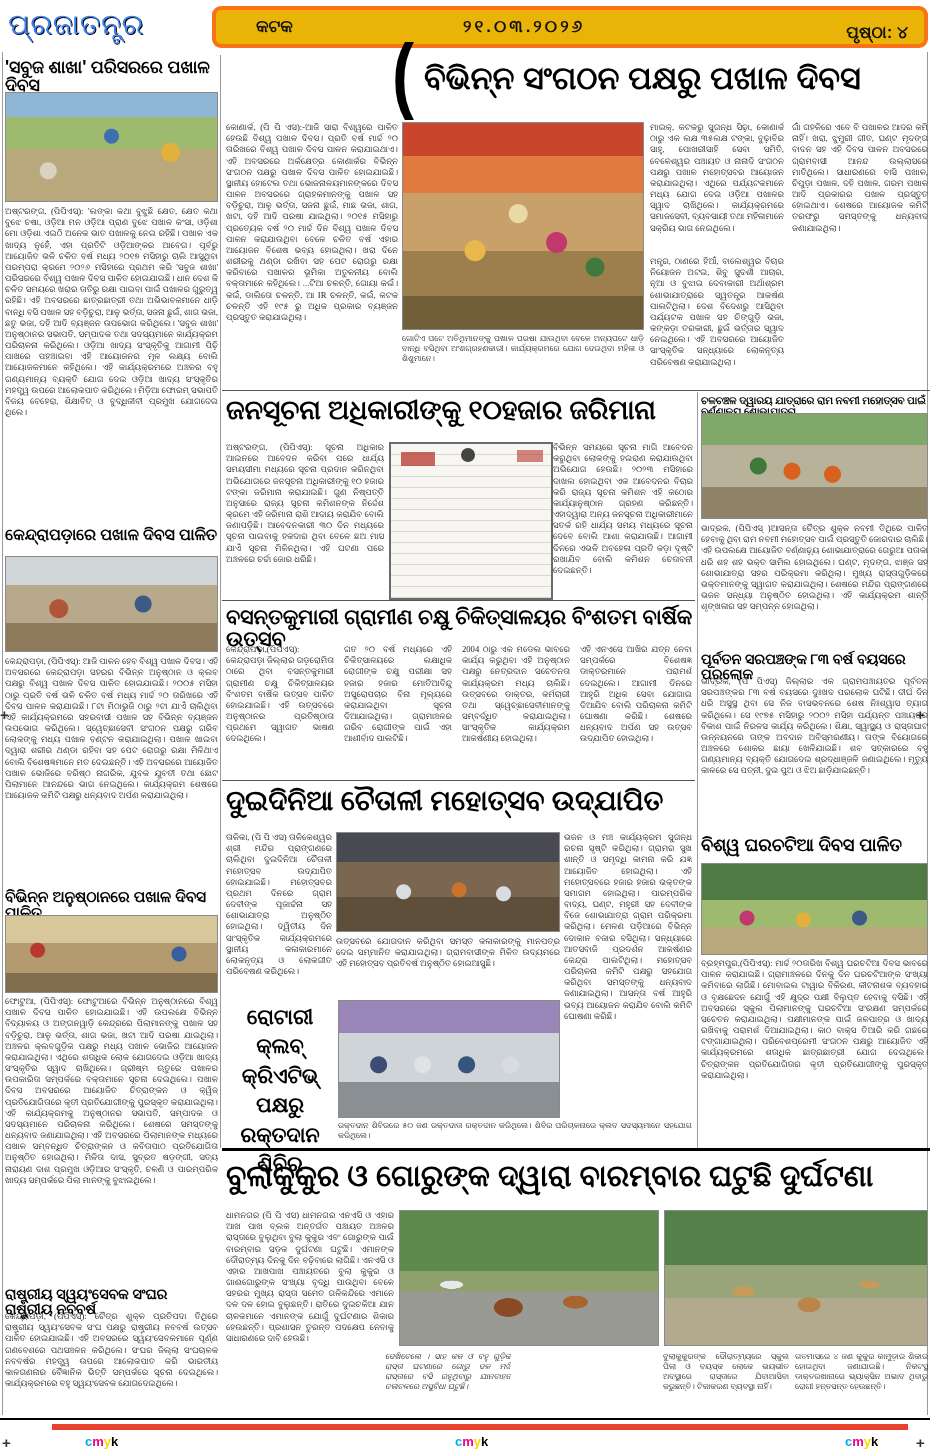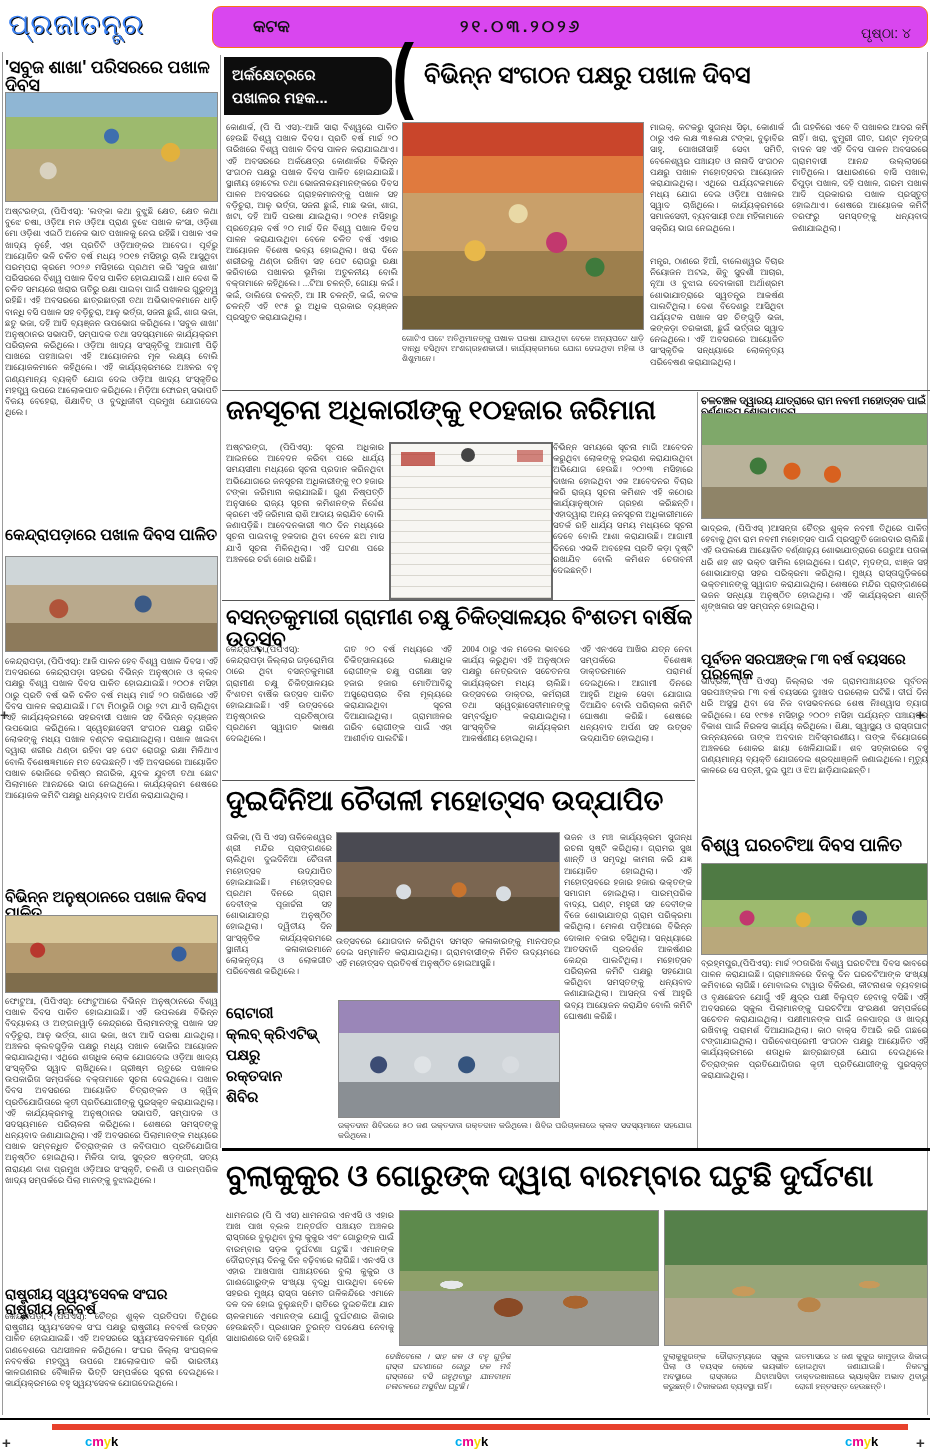--- a/index.html
+++ b/index.html
@@ -10,21 +10,21 @@
   .center{text-align:left;}
   .body-text{font-size:8.6px;line-height:1.3;text-align:justify;color:#1c1c1c;overflow:hidden;
              word-break:break-word;font-family:Liberation Serif, serif;}
   .cap-text{font-size:8px;line-height:1.25;text-align:justify;color:#222;overflow:hidden;}
   .photo{border:1px solid #8a8a8a;box-sizing:border-box;}
   .vrule{width:1px;background:#9a9a9a;}
   .hrule{height:1px;background:#555;}
   .hrule-thick{height:3px;background:#000;}
   .kicker{background:#0d0d0d;color:#fff;font-weight:bold;border-radius:0 14px 14px 0;
           display:flex;flex-direction:column;justify-content:center;padding-left:8px;box-sizing:border-box;}
-  .graybar{background:#d946ef;border:1px solid #f97316;border-radius:9px;box-sizing:border-box;
+  .graybar{background:#eab308;border:4px solid #f97316;border-radius:9px;box-sizing:border-box;
            display:flex;align-items:center;}
   .logo{font-weight:400;font-size:29px;letter-spacing:0.5px;color:#3b82f6;
         text-shadow:1px 1px 0 #000;}
   .cropmark{font-size:15px;color:#333;font-weight:bold;}
   .cmyk span{font-size:13px;font-weight:bold;}
   .doc-photo{background:
      repeating-linear-gradient(180deg,#f7f6f2 0 10px,#d9d7cf 10px 11px);
      border:2px solid #6b6b6b;}
 </style>
 </head>
@@ -34,21 +34,21 @@
 
   <div class="abs vrule" style="left:2px;top:52px;height:1363px;"></div>
   <div class="abs vrule" style="left:927px;top:52px;height:1363px;"></div>
   <div class="abs cropmark" style="left:0px;top:706px;">+</div>
   <div class="abs cropmark" style="left:916px;top:706px;">+</div>
 
   <div class="abs logo" style="left:8px;top:8px;width:200px;height:38px;">ପ୍ରଜାତନ୍ତ୍ର</div>
   <div class="abs graybar" style="left:212px;top:6px;width:716px;height:42px;">
     <span style="font-size:17px;font-weight:bold;margin-left:40px;">କଟକ</span>
     <span style="font-size:17px;font-weight:bold;letter-spacing:3px;margin-left:170px;">୨୧.୦୩.୨୦୨୬</span>
-    <span style="font-size:14px;font-weight:normal;margin-left:auto;margin-right:16px;margin-top:12px;">ପୃଷ୍ଠା: ୪</span>
+    <span style="font-size:17px;font-weight:bold;margin-left:auto;margin-right:16px;margin-top:12px;">ପୃଷ୍ଠା: ୪</span>
   </div>
 
   <div class="abs vrule" style="left:220px;top:55px;height:1093px;"></div>
   <div class="abs vrule" style="left:697px;top:392px;height:756px;"></div>
 
   <div class="abs hl center" style="left:5px;top:58px;width:213px;height:30px;font-size:17.5px;">'ସବୁଜ ଶାଖା' ପରିସରରେ ପଖାଳ ଦିବସ</div>
   <div class="abs photo" style="left:5px;top:92px;width:213px;height:110px;background:
       radial-gradient(circle at 78% 55%, #e2b13c 0 9px, transparent 10px),
       radial-gradient(circle at 20% 72%, #d9d2c0 0 8px, transparent 9px),
       radial-gradient(circle at 50% 40%, #3e6fae 0 7px, transparent 8px),
@@ -65,26 +65,22 @@
   <div class="abs hl center" style="left:5px;top:889px;width:213px;height:24px;font-size:15.5px;">ବିଭିନ୍ନ ଅନୁଷ୍ଠାନରେ ପଖାଳ ଦିବସ ପାଳିତ</div>
   <div class="abs photo" style="left:5px;top:915px;width:213px;height:78px;background:
       radial-gradient(circle at 15% 45%, #b8382e 0 7px, transparent 8px),
       radial-gradient(circle at 82% 50%, #355f9e 0 7px, transparent 8px),
       linear-gradient(180deg,#d8c79a 0 35%,#b49a6f 35% 75%,#7f6d4c 75% 100%);"></div>
   <div class="abs body-text" style="left:5px;top:996px;width:213px;height:288px;">ଫୋଟୁଆ, (ପିପିଏସ୍): ଫୋଟୁଆରେ ବିଭିନ୍ନ ଅନୁଷ୍ଠାନରେ ବିଶ୍ୱ ପଖାଳ ଦିବସ ପାଳିତ ହୋଇଯାଇଛି। ଏହି ଉପଲକ୍ଷେ ବିଭିନ୍ନ ବିଦ୍ୟାଳୟ ଓ ଅଙ୍ଗନୱାଡ଼ି କେନ୍ଦ୍ରରେ ପିଲାମାନଙ୍କୁ ପଖାଳ ସହ ବଡ଼ିଚୁରା, ଆଳୁ ଭର୍ତ୍ତା, ଶାଗ ଭଜା, ଖଟା ଆଦି ପରଷା ଯାଇଥିଲା। ଅଞ୍ଚଳର କ୍ଲବଗୁଡ଼ିକ ପକ୍ଷରୁ ମଧ୍ୟ ପଖାଳ ଭୋଜିର ଆୟୋଜନ କରାଯାଇଥିଲା। ଏଥିରେ ଶତାଧିକ ଲୋକ ଯୋଗଦେଇ ଓଡ଼ିଆ ଖାଦ୍ୟ ସଂସ୍କୃତିର ସ୍ୱାଦ ଚାଖିଥିଲେ। ଗ୍ରୀଷ୍ମ ଋତୁରେ ପଖାଳର ଉପକାରିତା ସମ୍ପର୍କରେ ବକ୍ତାମାନେ ସୂଚନା ଦେଇଥିଲେ। ପଖାଳ ଦିବସ ଅବସରରେ ଆୟୋଜିତ ଚିତ୍ରାଙ୍କନ ଓ କ୍ୱିଜ୍ ପ୍ରତିଯୋଗିତାରେ କୃତୀ ପ୍ରତିଯୋଗୀଙ୍କୁ ପୁରସ୍କୃତ କରାଯାଇଥିଲା। ଏହି କାର୍ଯ୍ୟକ୍ରମକୁ ଅନୁଷ୍ଠାନର ସଭାପତି, ସମ୍ପାଦକ ଓ ସଦସ୍ୟମାନେ ପରିଚାଳନା କରିଥିଲେ। ଶେଷରେ ସମସ୍ତଙ୍କୁ ଧନ୍ୟବାଦ ଜଣାଯାଇଥିଲା। ଏହି ଅବସରରେ ପିଲାମାନଙ୍କ ମଧ୍ୟରେ ପଖାଳ ସମ୍ବନ୍ଧିତ ଚିତ୍ରାଙ୍କନ ଓ କବିତାପାଠ ପ୍ରତିଯୋଗିତା ଅନୁଷ୍ଠିତ ହୋଇଥିଲା। ମିଳିତା ଦାସ, ସୁବ୍ରତ ଷଡ଼ଙ୍ଗୀ, ସତ୍ୟ ନାରାୟଣ ଦାଶ ପ୍ରମୁଖ ଓଡ଼ିଆର ସଂସ୍କୃତି, ଚଳଣି ଓ ପାରମ୍ପରିକ ଖାଦ୍ୟ ସମ୍ପର୍କରେ ପିଲା ମାନଙ୍କୁ ବୁଝାଇଥିଲେ।</div>
 
   <div class="abs hl center" style="left:5px;top:1287px;width:213px;height:22px;font-size:14.5px;">ରାଷ୍ଟ୍ରୀୟ ସ୍ୱୟଂସେବକ ସଂଘର ରାଷ୍ଟ୍ରୀୟ ନବବର୍ଷ</div>
   <div class="abs body-text" style="left:5px;top:1311px;width:213px;height:104px;">କେନ୍ଦ୍ରାପଡ଼ା, (ପିପିଏସ୍): ଚୈତ୍ର ଶୁକ୍ଳ ପ୍ରତିପଦା ତିଥିରେ ରାଷ୍ଟ୍ରୀୟ ସ୍ୱୟଂସେବକ ସଂଘ ପକ୍ଷରୁ ରାଷ୍ଟ୍ରୀୟ ନବବର୍ଷ ଉତ୍ସବ ପାଳିତ ହୋଇଯାଇଛି। ଏହି ଅବସରରେ ସ୍ୱୟଂସେବକମାନେ ପୂର୍ଣ୍ଣ ଗଣବେଶରେ ପଥସଞ୍ଚଳନ କରିଥିଲେ। ସଂଘର ଜିଲ୍ଲା ସଂଘଚାଳକ ନବବର୍ଷର ମହତ୍ତ୍ୱ ଉପରେ ଆଲୋକପାତ କରି ଭାରତୀୟ କାଳଗଣନାର ବୈଜ୍ଞାନିକ ଭିତ୍ତି ସମ୍ପର୍କରେ ସୂଚନା ଦେଇଥିଲେ। କାର୍ଯ୍ୟକ୍ରମରେ ବହୁ ସ୍ୱୟଂସେବକ ଯୋଗଦେଇଥିଲେ।</div>
 
-  <div class="abs kicker" style="left:224px;top:57px;width:168px;height:58px;font-size:15px;line-height:1.55;">
-    <span>ଅର୍କକ୍ଷେତ୍ରରେ</span>
-    <span>ପଖାଳର ମହକ...</span>
-  </div>
   <div class="abs hl" style="left:392px;top:40px;font-size:66px;transform:scaleY(1.25);">(</div>
-  <div class="abs hl" style="left:424px;top:62px;width:506px;height:52px;font-size:24px;">ବିଭିନ୍ନ ସଂଗଠନ ପକ୍ଷରୁ ପଖାଳ ଦିବସ</div>
+  <div class="abs hl" style="left:424px;top:62px;width:506px;height:52px;font-size:32px;">ବିଭିନ୍ନ ସଂଗଠନ ପକ୍ଷରୁ ପଖାଳ ଦିବସ</div>
 
   <div class="abs body-text" style="left:226px;top:122px;width:172px;height:266px;">କୋଣାର୍କ, (ପି ପି ଏସ):-ଆଜି ସାରା ବିଶ୍ୱରେ ପାଳିତ ହେଉଛି ବିଶ୍ୱ ପଖାଳ ଦିବସ। ପ୍ରତି ବର୍ଷ ମାର୍ଚ୍ଚ ୨୦ ତାରିଖରେ ବିଶ୍ୱ ପଖାଳ ଦିବସ ପାଳନ କରାଯାଇଥାଏ। ଏହି ଅବସରରେ ଅର୍କକ୍ଷେତ୍ର କୋଣାର୍କର ବିଭିନ୍ନ ସଂଗଠନ ପକ୍ଷରୁ ପଖାଳ ଦିବସ ପାଳିତ ହୋଇଯାଇଛି। ସ୍ଥାନୀୟ ହୋଟେଲ ତଥା ଭୋଜନାଳୟମାନଙ୍କରେ ଦିବସ ପାଳନ ଅବସରରେ ଗ୍ରାହକମାନଙ୍କୁ ପଖାଳ ସହ ବଡ଼ିଚୁରା, ଆଳୁ ଭର୍ତ୍ତା, ସଜନା ଛୁଇଁ, ମାଛ ଭଜା, ଶାଗ, ଖଟା, ଦହି ଆଦି ପରଷା ଯାଇଥିଲା। ୨୦୧୫ ମସିହାରୁ ପ୍ରତ୍ୟେକ ବର୍ଷ ୨୦ ମାର୍ଚ୍ଚ ଦିନ ବିଶ୍ୱ ପଖାଳ ଦିବସ ପାଳନ କରାଯାଉଥିବା ବେଳେ ଚଳିତ ବର୍ଷ ଏହାର ଆୟୋଜନ ବିଶେଷ ଭବ୍ୟ ହୋଇଥିଲା। ଖରା ଦିନେ ଶରୀରକୁ ଥଣ୍ଡା ରଖିବା ସହ ପେଟ ରୋଗରୁ ରକ୍ଷା କରିବାରେ ପଖାଳର ଭୂମିକା ଅତୁଳନୀୟ ବୋଲି ବକ୍ତାମାନେ କହିଥିଲେ। ...ଟିଆ ଚଳନ୍ତି, ଗୋୟା କଇଁ। କଇଁ, ଡାଲିତୋ ଚଳନ୍ତି, ଆ IR ଚଳନ୍ତି, କଇଁ, କଟକ ଚଳନ୍ତି ଏହି ୧୯୫ ରୁ ଅଧିକ ପ୍ରକାର ବ୍ୟଞ୍ଜନ ପ୍ରସ୍ତୁତ କରାଯାଇଥିଲା।</div>
   <div class="abs photo" style="left:402px;top:122px;width:242px;height:208px;background:
       radial-gradient(circle at 30% 62%, #e8b84a 0 10px, transparent 11px),
       radial-gradient(circle at 64% 58%, #c2386e 0 10px, transparent 11px),
       radial-gradient(circle at 48% 44%, #e9d9a6 0 9px, transparent 10px),
       radial-gradient(circle at 80% 70%, #3f7a3c 0 9px, transparent 10px),
       linear-gradient(180deg,#c9452b 0 16%,#e07a3e 16% 34%,#c9a06a 34% 62%,#9d7f4d 62% 84%,#6f5e38 84% 100%);"></div>
   <div class="abs cap-text" style="left:402px;top:334px;width:242px;height:54px;">ଗୋଟିଏ ପଟେ ଅତିଥିମାନଙ୍କୁ ପଖାଳ ପରଷା ଯାଉଥିବା ବେଳେ ଅନ୍ୟପଟେ ଧାଡ଼ି ବାନ୍ଧି ବସିଥିବା ଅଂଶଗ୍ରହଣକାରୀ। କାର୍ଯ୍ୟକ୍ରମରେ ଯୋଗ ଦେଇଥିବା ମହିଳା ଓ ଶିଶୁମାନେ।</div>
   <div class="abs body-text" style="left:650px;top:122px;width:134px;height:130px;">ମାଇକ୍, କଟକରୁ ସୁଗନ୍ଧ ସିଢ଼ା, କୋଣାର୍କ ଠାରୁ ଏକ ଲକ୍ଷ ୩୫ଲକ୍ଷ ଟଙ୍କା, ବୁଢ଼ାବିର ସାହୁ, ପୋଖରୀସାହି ସେବା ସମିତି, ବେଳେଶ୍ୱର ପଞ୍ଚାୟତ ଓ ନାନାଦି ସଂଗଠନ ପକ୍ଷରୁ ପଖାଳ ମହୋତ୍ସବର ଆୟୋଜନ କରାଯାଇଥିଲା। ଏଥିରେ ପର୍ଯ୍ୟଟକମାନେ ମଧ୍ୟ ଯୋଗ ଦେଇ ଓଡ଼ିଆ ପଖାଳର ସ୍ୱାଦ ଚାଖିଥିଲେ। କାର୍ଯ୍ୟକ୍ରମରେ ସମାଜସେବୀ, ବ୍ୟବସାୟୀ ତଥା ମହିଳାମାନେ ସକ୍ରିୟ ଭାଗ ନେଇଥିଲେ।</div>
@@ -113,21 +109,21 @@
   <div class="abs hl center" style="left:226px;top:786px;width:468px;height:40px;font-size:28px;">ଦୁଇଦିନିଆ ଚୈତାଳୀ ମହୋତ୍ସବ ଉଦ୍‌ଯାପିତ</div>
   <div class="abs body-text" style="left:226px;top:832px;width:106px;height:164px;">ତାଳିକା, (ପି ପି ଏସ) ତାଳିକେଶ୍ୱର ଶ୍ରୀ ମନ୍ଦିର ପ୍ରାଙ୍ଗଣରେ ଚାଲିଥିବା ଦୁଇଦିନିଆ ଚୈତାଳୀ ମହୋତ୍ସବ ଉଦ୍‌ଯାପିତ ହୋଇଯାଇଛି। ମହୋତ୍ସବର ପ୍ରଥମ ଦିନରେ ଗ୍ରାମ ଦେବୀଙ୍କ ପୂଜାର୍ଚ୍ଚନା ସହ ଶୋଭାଯାତ୍ରା ଅନୁଷ୍ଠିତ ହୋଇଥିଲା। ଦ୍ୱିତୀୟ ଦିନ ସାଂସ୍କୃତିକ କାର୍ଯ୍ୟକ୍ରମରେ ସ୍ଥାନୀୟ କଳାକାରମାନେ ଲୋକନୃତ୍ୟ ଓ ଲୋକଗୀତ ପରିବେଷଣ କରିଥିଲେ।</div>
   <div class="abs photo" style="left:336px;top:832px;width:224px;height:100px;background:
       radial-gradient(circle at 30% 60%, #d8dde2 0 7px, transparent 8px),
       radial-gradient(circle at 55% 58%, #c8742e 0 7px, transparent 8px),
       radial-gradient(circle at 75% 62%, #d8dde2 0 7px, transparent 8px),
       linear-gradient(180deg,#4a4a52 0 30%,#7b6651 30% 65%,#5d4f3a 65% 100%);"></div>
   <div class="abs body-text" style="left:336px;top:936px;width:224px;height:58px;">ଉତ୍ସବରେ ଯୋଗଦାନ କରିଥିବା ସମସ୍ତ କଳାକାରଙ୍କୁ ମାନପତ୍ର ଦେଇ ସମ୍ମାନିତ କରାଯାଇଥିଲା। ଗ୍ରାମବାସୀଙ୍କ ମିଳିତ ଉଦ୍ୟମରେ ଏହି ମହୋତ୍ସବ ପ୍ରତିବର୍ଷ ଅନୁଷ୍ଠିତ ହୋଇଆସୁଛି।</div>
   <div class="abs body-text" style="left:564px;top:832px;width:128px;height:304px;">ଭଜନ ଓ ମଞ୍ଚ କାର୍ଯ୍ୟକ୍ରମ ସୁଗନ୍ଧ ରଚନା ସୃଷ୍ଟି କରିଥିଲା। ଗ୍ରାମର ସୁଖ ଶାନ୍ତି ଓ ସମୃଦ୍ଧି କାମନା କରି ଯଜ୍ଞ ଆୟୋଜିତ ହୋଇଥିଲା। ଏହି ମହୋତ୍ସବରେ ହଜାର ହଜାର ଭକ୍ତଙ୍କ ସମାଗମ ହୋଇଥିଲା। ପାରମ୍ପରିକ ବାଦ୍ୟ, ଘଣ୍ଟ, ମହୁରୀ ସହ ଦେବୀଙ୍କ ବିଜେ ଶୋଭାଯାତ୍ରା ଗ୍ରାମ ପରିକ୍ରମା କରିଥିଲା। ମେଳଣ ପଡ଼ିଆରେ ବିଭିନ୍ନ ଦୋକାନ ବଜାର ବସିଥିଲା। ସନ୍ଧ୍ୟାରେ ଆତସବାଜି ପ୍ରଦର୍ଶନ ଆକର୍ଷଣର କେନ୍ଦ୍ର ପାଲଟିଥିଲା। ମହୋତ୍ସବ ପରିଚାଳନା କମିଟି ପକ୍ଷରୁ ସହଯୋଗ କରିଥିବା ସମସ୍ତଙ୍କୁ ଧନ୍ୟବାଦ ଜଣାଯାଇଥିଲା। ଆସନ୍ତା ବର୍ଷ ଆହୁରି ଭବ୍ୟ ଆୟୋଜନ କରାଯିବ ବୋଲି କମିଟି ଘୋଷଣା କରିଛି।</div>
 
-  <div class="abs hl" style="left:226px;top:1002px;width:108px;height:116px;font-size:15px;text-align:left;line-height:1.4;">
+  <div class="abs hl" style="left:226px;top:1002px;width:108px;height:116px;font-size:21px;text-align:center;line-height:1.4;">
     <div>ରୋଟାରୀ</div>
     <div>କ୍ଲବ୍ କ୍ରିଏଟିଭ୍</div>
     <div>ପକ୍ଷରୁ</div>
     <div>ରକ୍ତଦାନ</div>
     <div>ଶିବିର</div>
   </div>
   <div class="abs photo" style="left:338px;top:1000px;width:222px;height:118px;background:
       radial-gradient(circle at 18% 55%, #3c4c74 0 8px, transparent 9px),
       radial-gradient(circle at 38% 55%, #dfe3e6 0 8px, transparent 9px),
       radial-gradient(circle at 58% 55%, #35547e 0 8px, transparent 9px),

